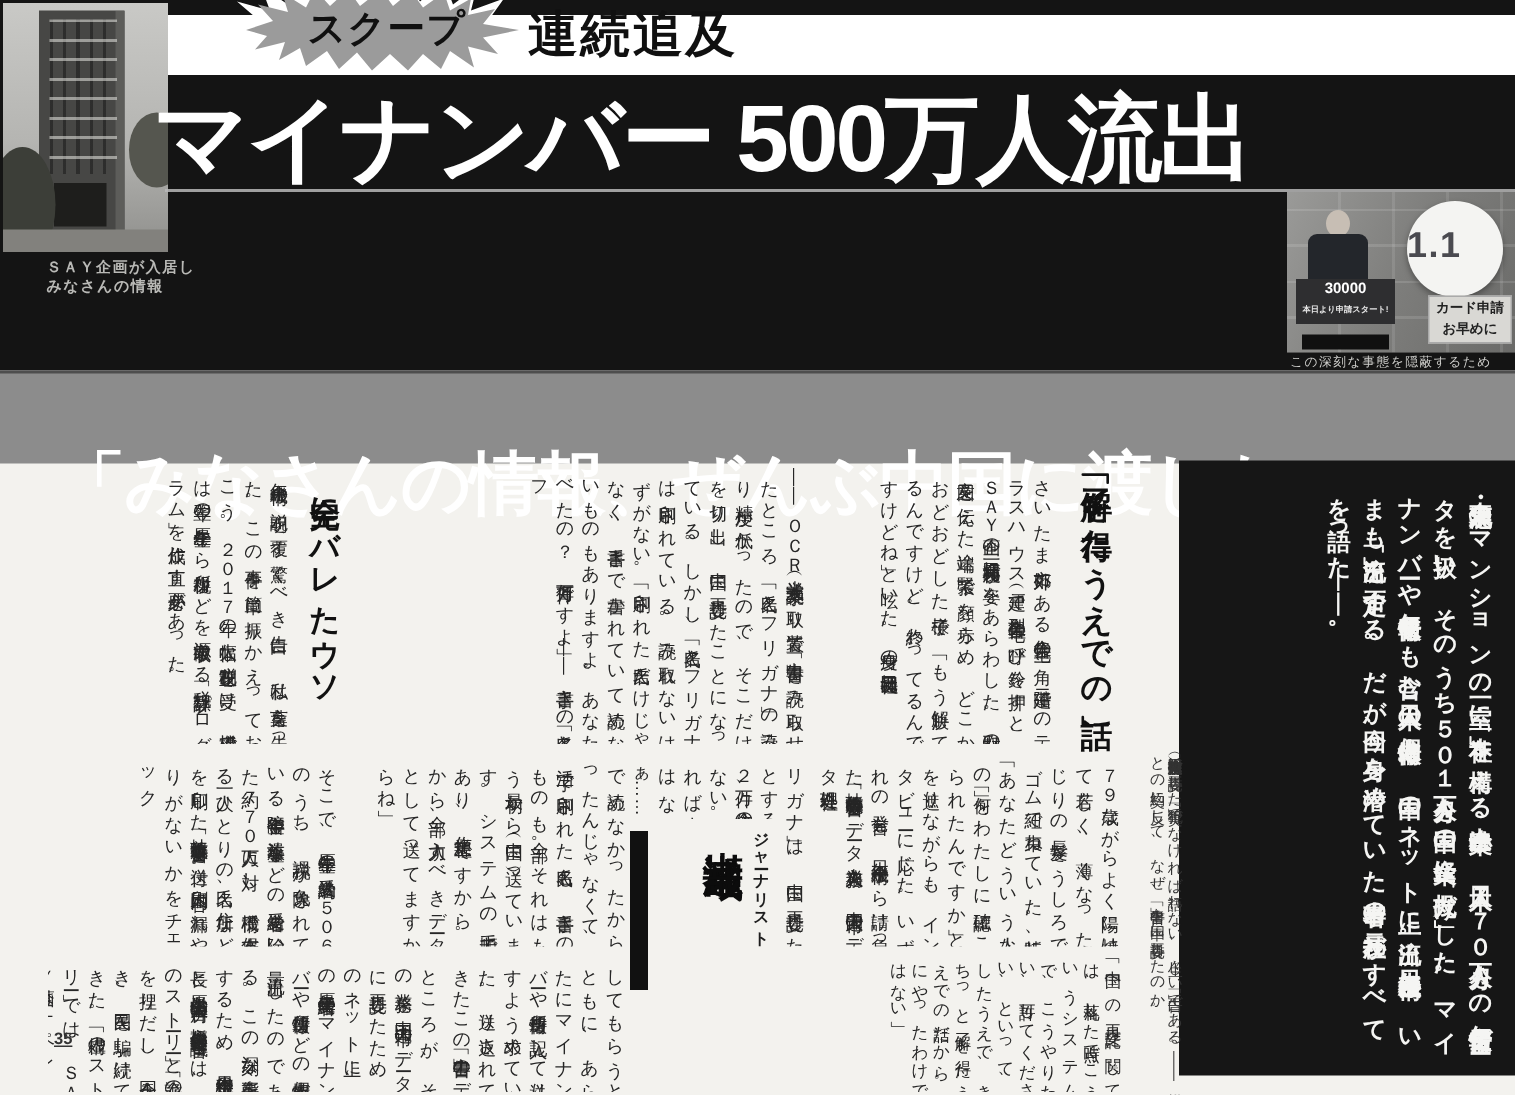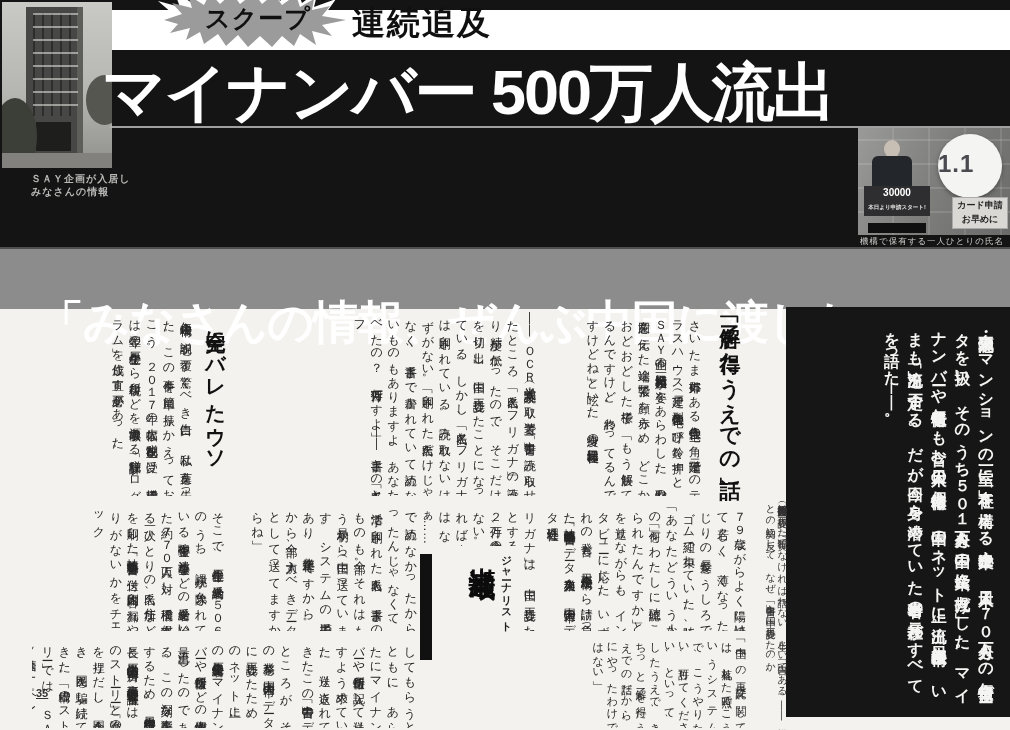--- a/index.html
+++ b/index.html
@@ -129,21 +129,21 @@
       <span>30000</span>
       <span class="press-start">本日より申請スタート!</span>
     </div>
     <div class="press-podium"></div>
     <div class="mascot">1.1</div>
     <div class="card-panel">
       <span>カード申請</span><br>
       <span>お早めに</span>
     </div>
   </div>
-  <div class="photo-press-caption">機構で保有する一人ひとりの氏名</div>
+  <div class="photo-press-caption">この深刻な事態を隠蔽するため</div>
 
   <div class="gray-band" style="background:#8c8c8c;">
     <div class="subhead">「みなさんの情報、ぜんぶ中国に渡した」</div>
   </div>
 
   <div class="lead-box">
     <div class="lead-text v">東京・池袋のマンションの一室に「本社」を構える中小企業は、日本人７７０万人分もの年金情報データを扱い、そのうち５０１万人分を中国の企業に「丸投げ」した。マイナンバーや年収情報をも含む日本人の個人情報は、中国のネット上に流出。日本年金機構は、いまも「流出」を否定する。だが今回、身を潜めていた当事者の元社長がすべてを語った——。</div>
   </div>
 
   <div class="sec1-heading v">「了解を得たうえでの話」</div>

